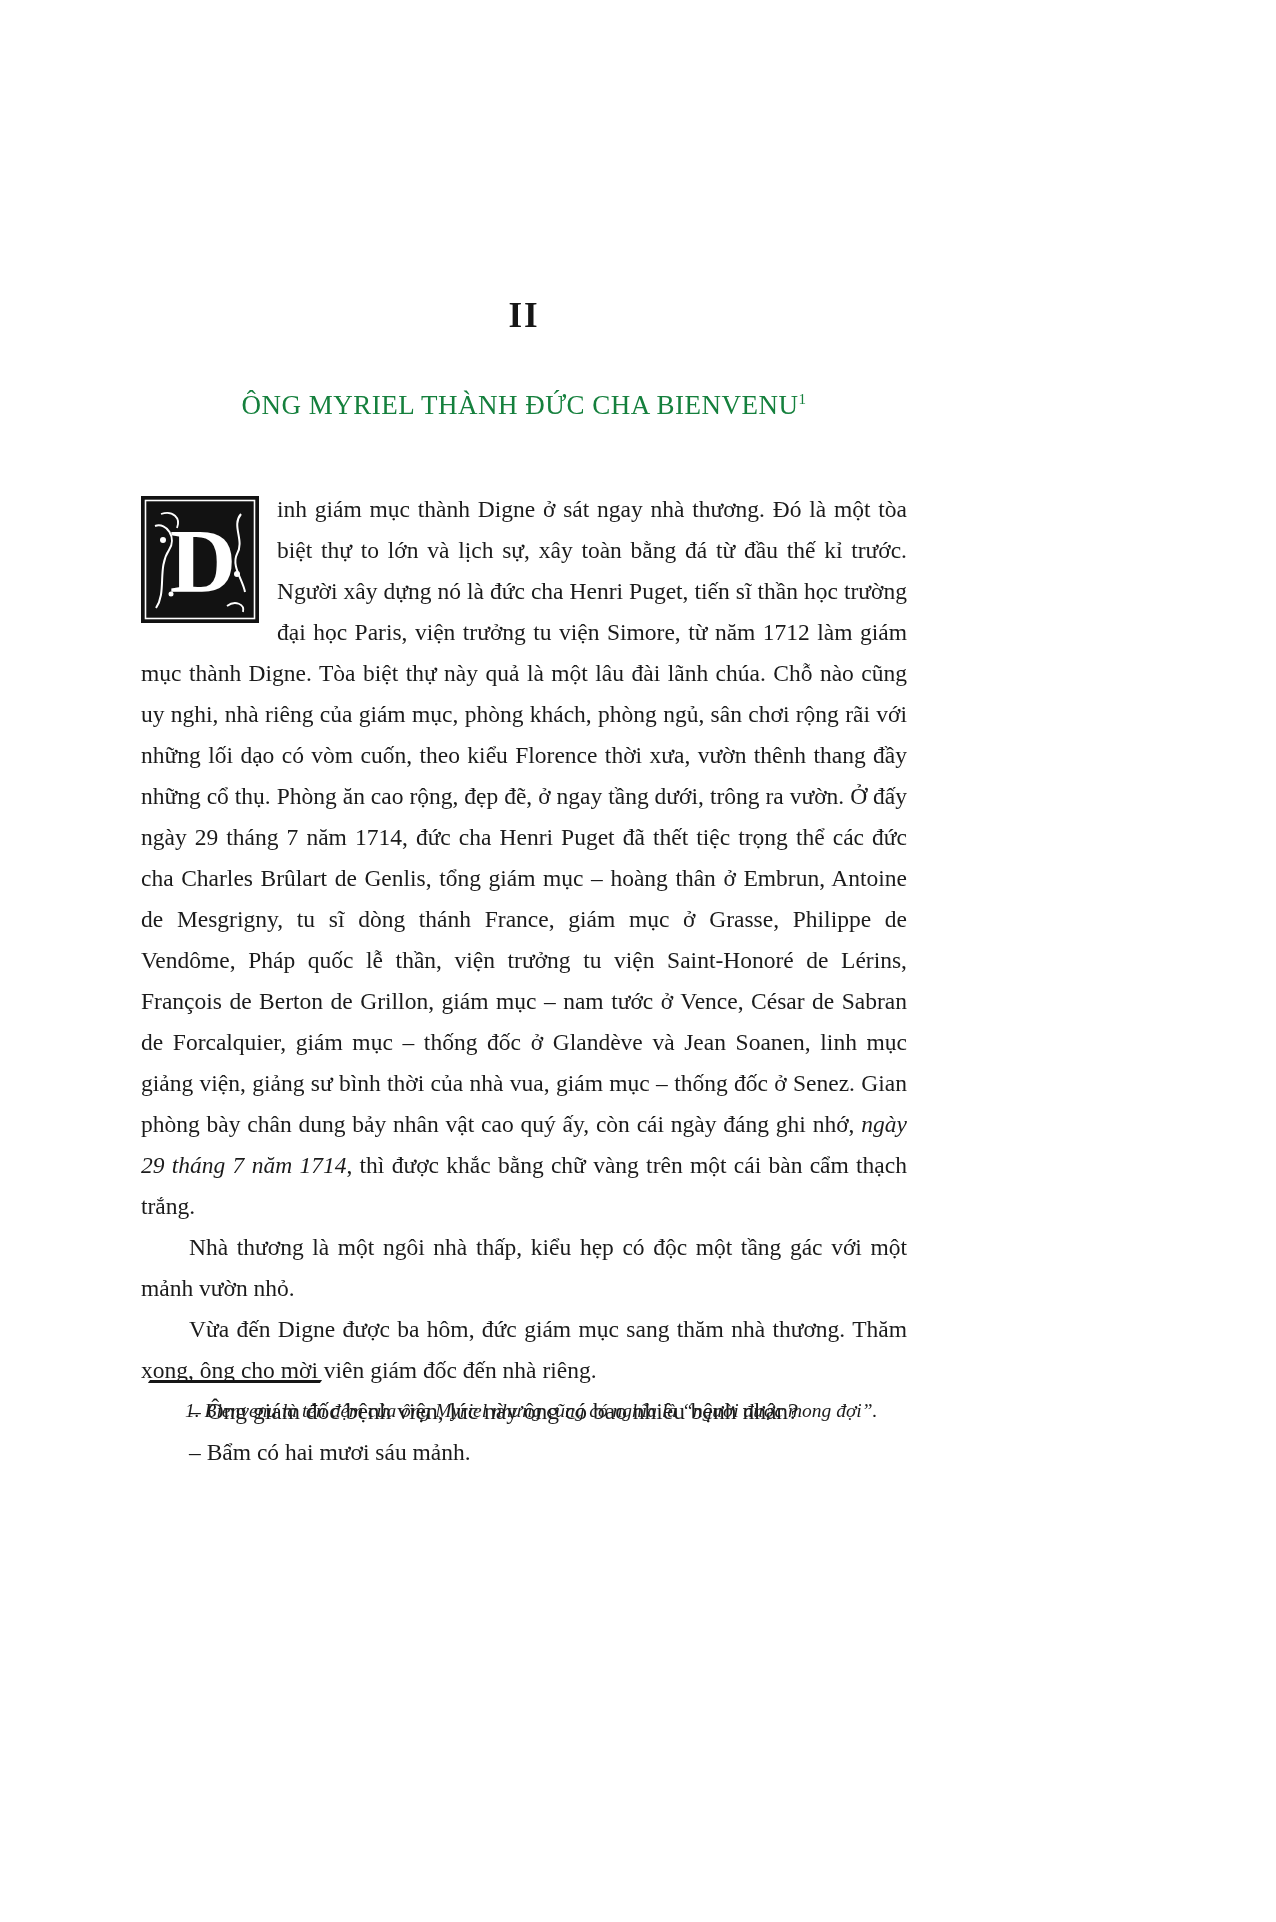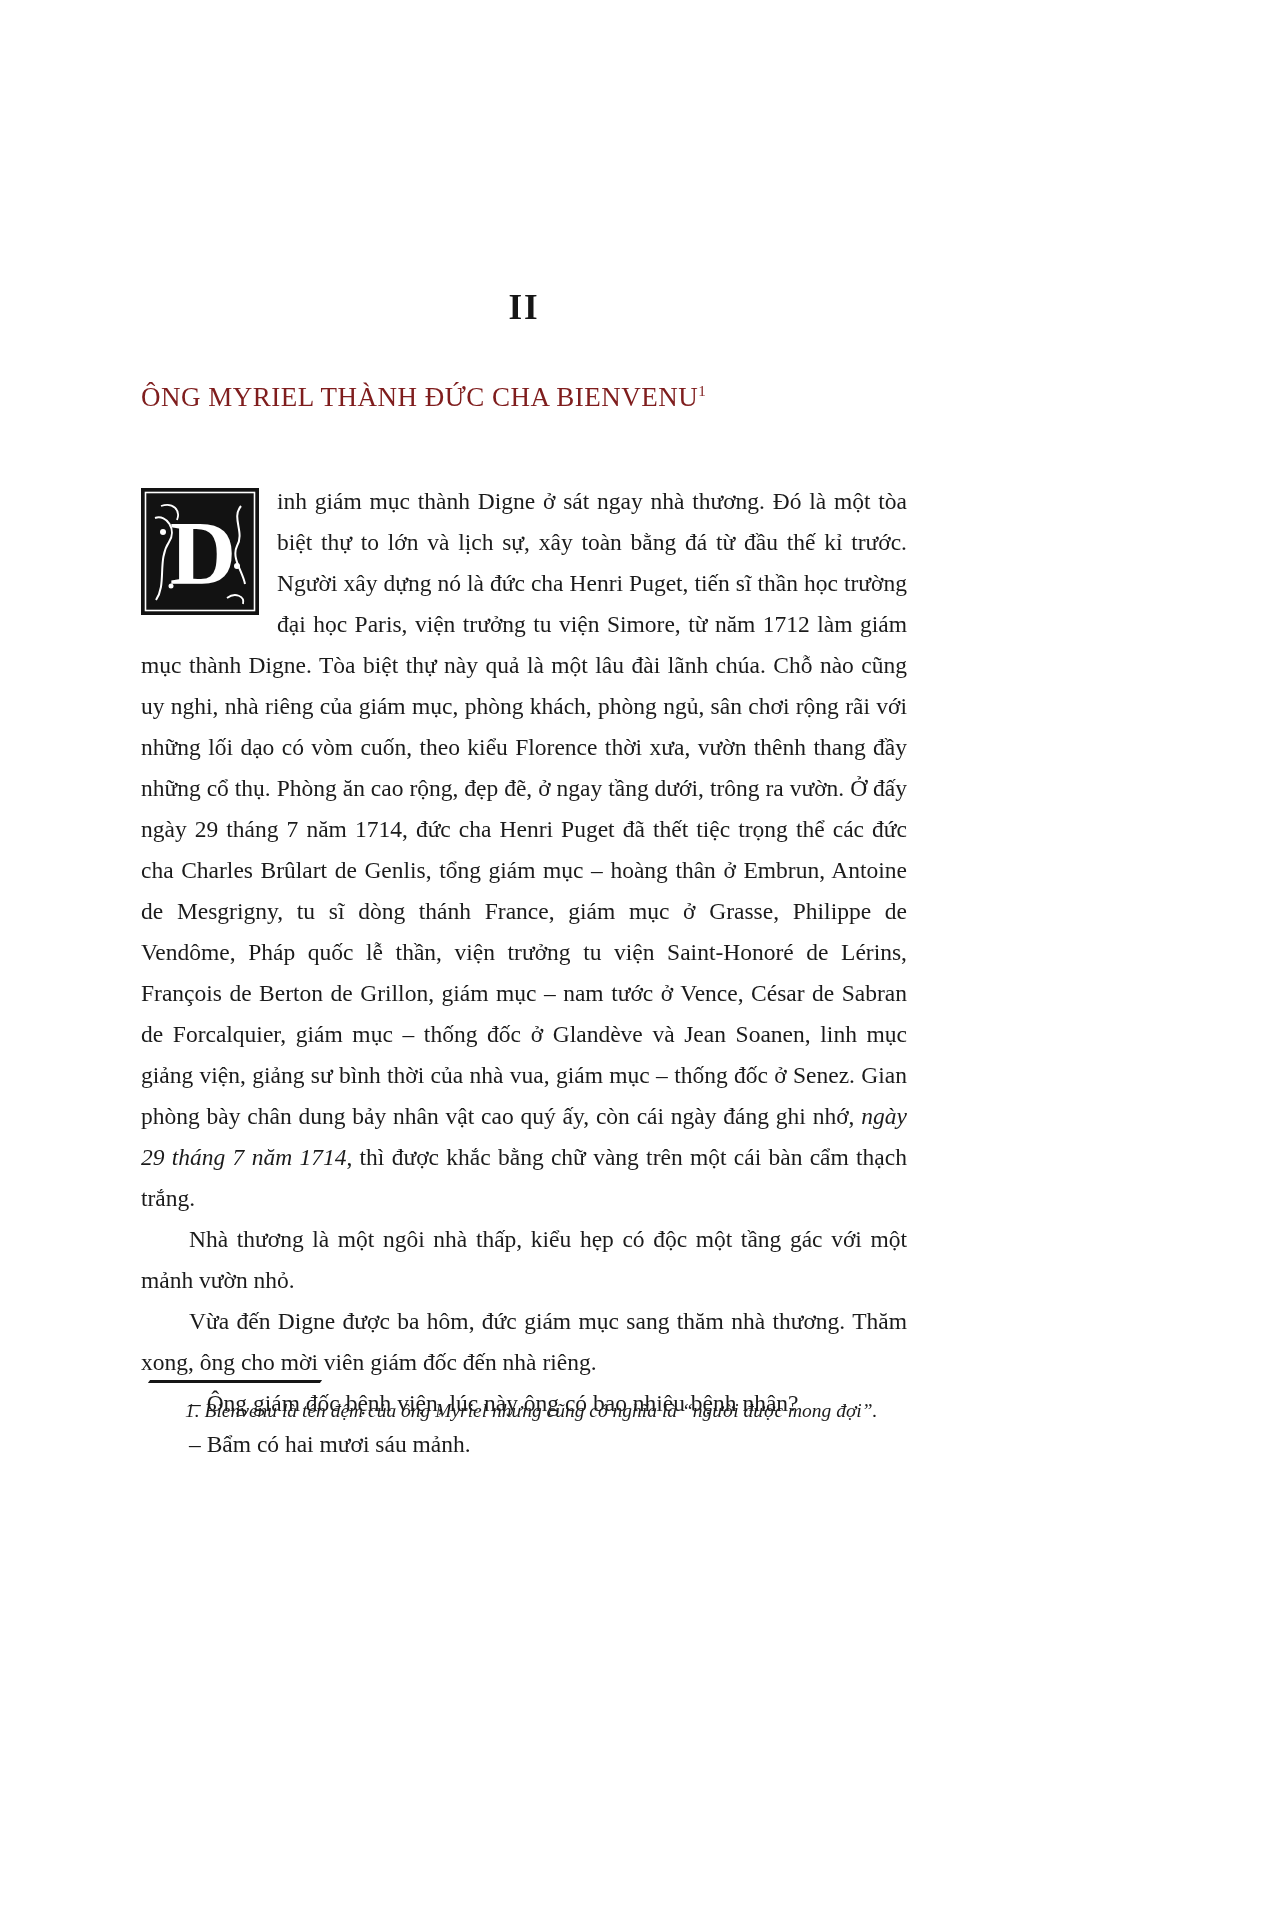--- a/index.html
+++ b/index.html
@@ -11,37 +11,38 @@
     width: 1276px;
     height: 1922px;
     position: relative;
     font-family: "Liberation Serif", "DejaVu Serif", serif;
     color: #1b1b1b;
     overflow: hidden;
   }
   .content {
     position: absolute;
     left: 141px;
-    top: 0;
+    top: 8px;
     width: 766px;
   }
   .chapter-number {
     padding-top: 288px;
     text-align: center;
     font-size: 35px;
     font-weight: 700;
     letter-spacing: 2px;
     color: #161616;
   }
   .chapter-title {
     margin-top: 54px;
+    text-align: center;
     font-size: 27px;
     font-weight: 400;
     letter-spacing: 0.5px;
-    color: #7f1d1d;
+    color: #15803d;
     white-space: nowrap;
   }
   .chapter-title sup {
     font-size: 15px;
     line-height: 0;
   }
   .body-text {
     margin-top: 68px;
     font-size: 23.5px;
     line-height: 41px;

